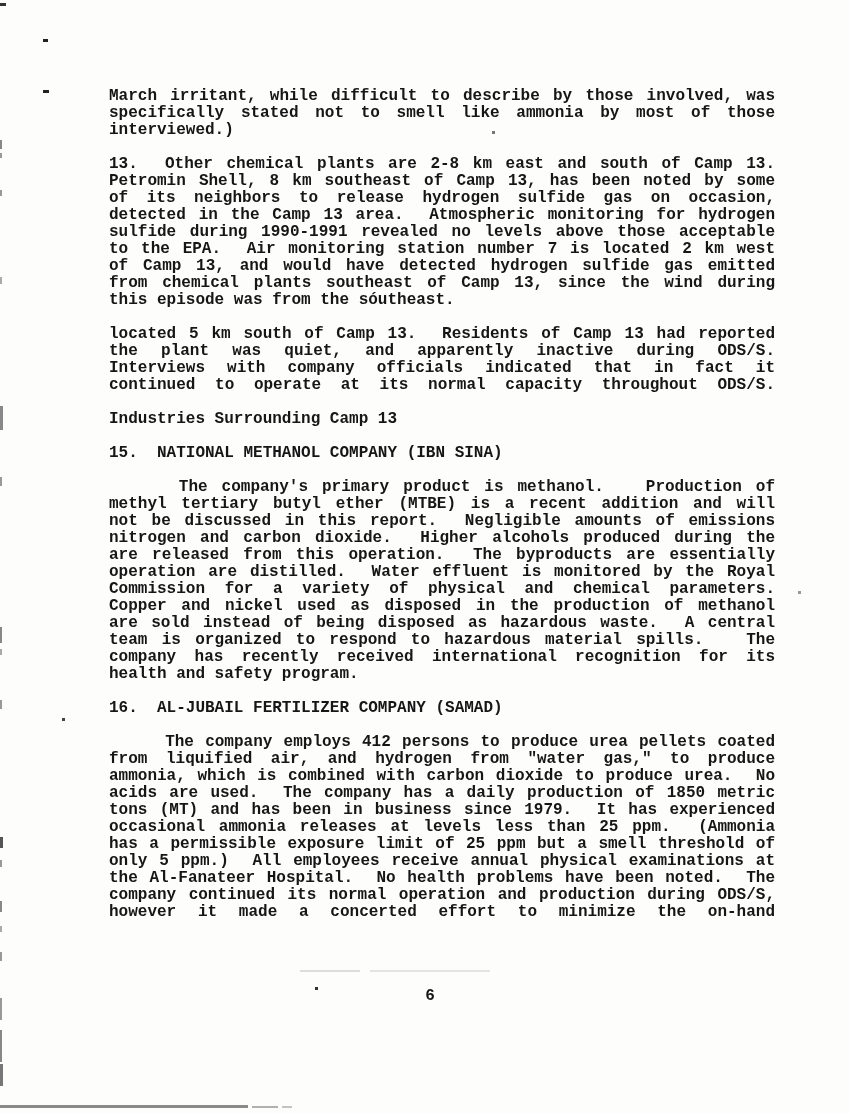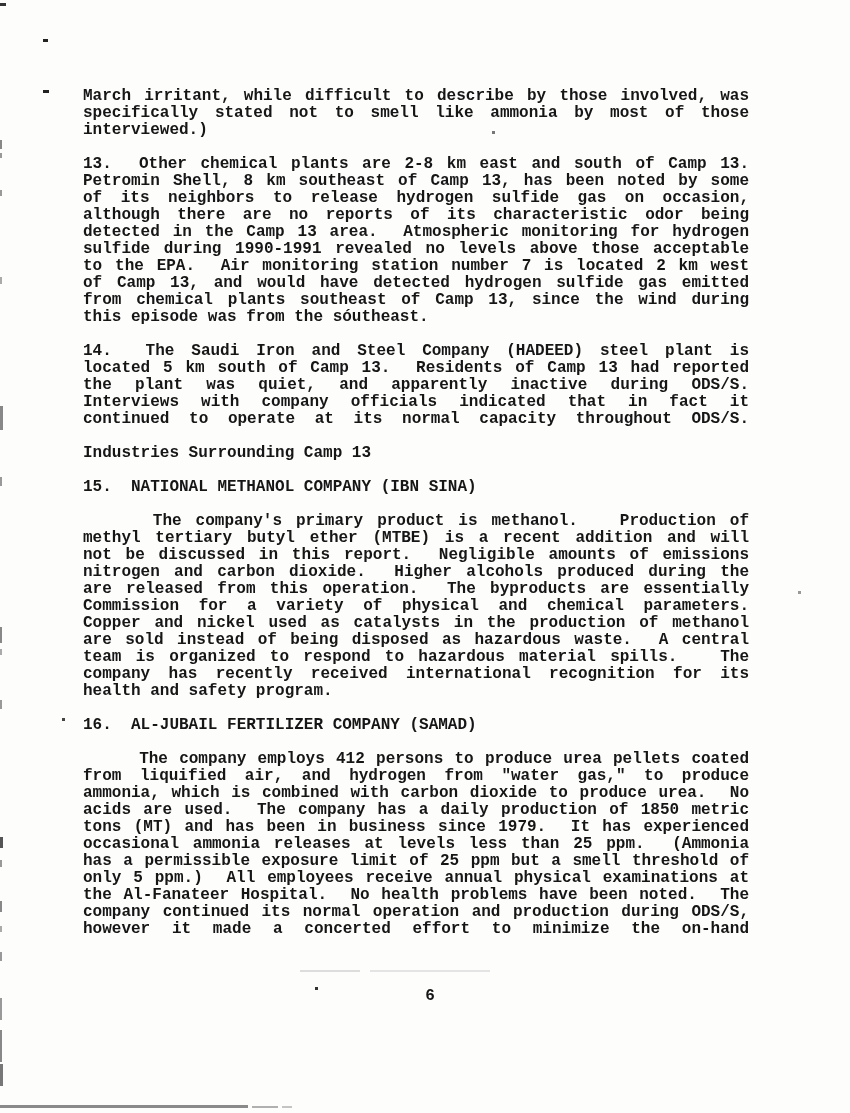--- a/index.html
+++ b/index.html
@@ -7,21 +7,21 @@
     width: 850px;
     height: 1113px;
     position: relative;
     background: #fdfdfc;
     overflow: hidden;
     font-family: "Liberation Mono", "DejaVu Sans Mono", monospace;
     color: #161616;
   }
   .page {
     position: absolute;
-    left: 83px;
+    left: 109px;
     top: 88px;
     width: 666px;
   }
   .block { margin: 0 0 17px 0; }
   .block:last-child { margin-bottom: 12px; }
   .line {
     font-size: 16px;
     font-weight: 700;
     line-height: 17px;
     min-height: 17px;
@@ -54,49 +54,48 @@
 <div class="page">
     <div class="block body">
       <div class="line jfy">March irritant, while difficult to describe by those involved, was</div>
       <div class="line jfy">specifically stated not to smell like ammonia by most of those</div>
       <div class="line">interviewed.)</div>
     </div>
     <div class="block body">
       <div class="line jfy">13.  Other chemical plants are 2-8 km east and south of Camp 13.</div>
       <div class="line jfy">Petromin Shell, 8 km southeast of Camp 13, has been noted by some</div>
       <div class="line jfy">of its neighbors to release hydrogen sulfide gas on occasion,</div>
-      <div class="line jfy">although there are no reports of its characteristic odor being</div>
       <div class="line jfy">detected in the Camp 13 area.  Atmospheric monitoring for hydrogen</div>
       <div class="line jfy">sulfide during 1990-1991 revealed no levels above those acceptable</div>
       <div class="line jfy">to the EPA.  Air monitoring station number 7 is located 2 km west</div>
       <div class="line jfy">of Camp 13, and would have detected hydrogen sulfide gas emitted</div>
       <div class="line jfy">from chemical plants southeast of Camp 13, since the wind during</div>
       <div class="line">this episode was from the sóutheast.</div>
     </div>
     <div class="block body">
-      <div class="line jfy">14.  The Saudi Iron and Steel Company (HADEED) steel plant is</div>
       <div class="line jfy">located 5 km south of Camp 13.  Residents of Camp 13 had reported</div>
       <div class="line jfy">the plant was quiet, and apparently inactive during ODS/S.</div>
       <div class="line jfy">Interviews with company officials indicated that in fact it</div>
       <div class="line jfy">continued to operate at its normal capacity throughout ODS/S.</div>
     </div>
     <div class="block heading-underline">
       <div class="line">Industries Surrounding Camp 13</div>
     </div>
     <div class="block heading">
       <div class="line">15.  NATIONAL METHANOL COMPANY (IBN SINA)</div>
     </div>
     <div class="block body">
       <div class="line jfy">     The company's primary product is methanol.   Production of</div>
       <div class="line jfy">methyl tertiary butyl ether (MTBE) is a recent addition and will</div>
       <div class="line jfy">not be discussed in this report.  Negligible amounts of emissions</div>
       <div class="line jfy">nitrogen and carbon dioxide.  Higher alcohols produced during the</div>
       <div class="line jfy">are released from this operation.  The byproducts are essentially</div>
+      <div class="line jfy">operation are distilled.  Water effluent is monitored by the Royal</div>
       <div class="line jfy">Commission for a variety of physical and chemical parameters.</div>
-      <div class="line jfy">Copper and nickel used as catalysts in the production of methanol</div>
+      <div class="line jfy">Copper and nickel used as disposed in the production of methanol</div>
       <div class="line jfy">are sold instead of being disposed as hazardous waste.  A central</div>
       <div class="line jfy">team is organized to respond to hazardous material spills.   The</div>
       <div class="line jfy">company has recently received international recognition for its</div>
       <div class="line">health and safety program.</div>
     </div>
     <div class="block heading">
       <div class="line">16.  AL-JUBAIL FERTILIZER COMPANY (SAMAD)</div>
     </div>
     <div class="block body">
       <div class="line jfy">     The company employs 412 persons to produce urea pellets coated</div>

